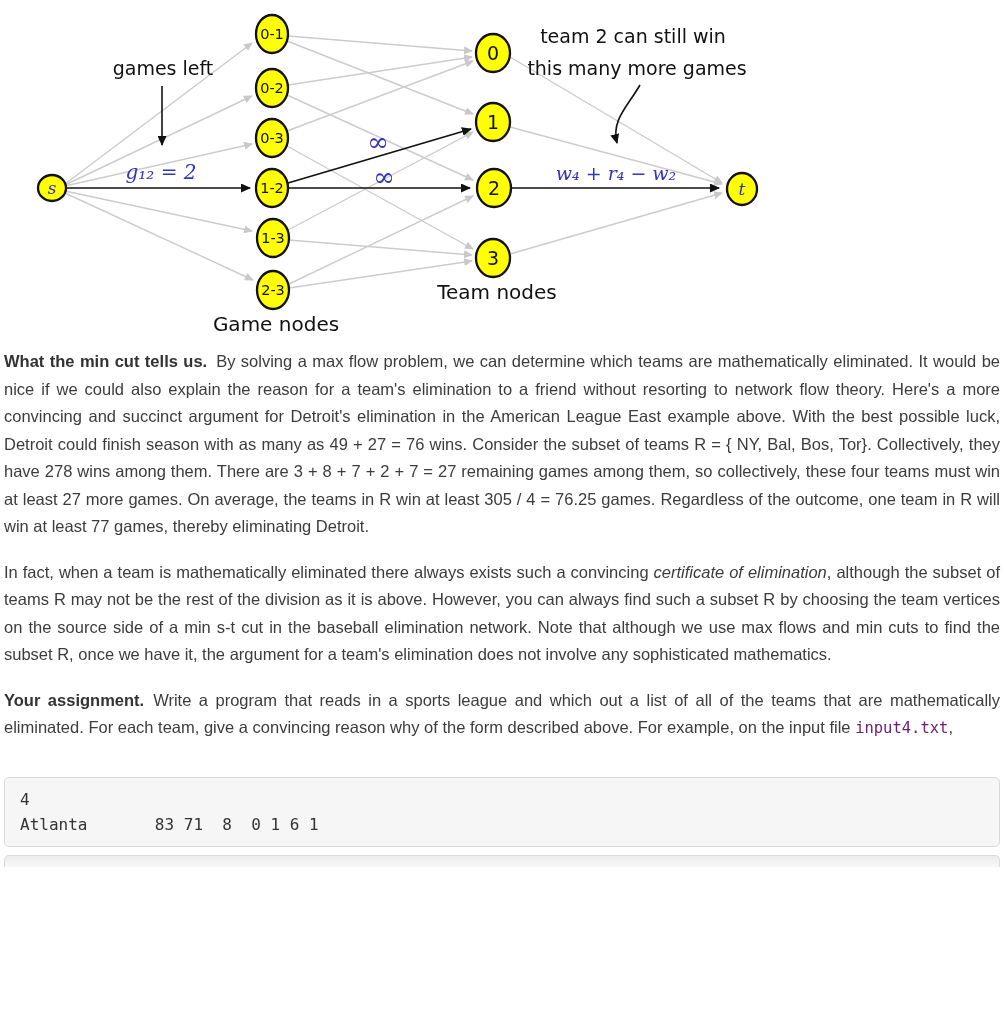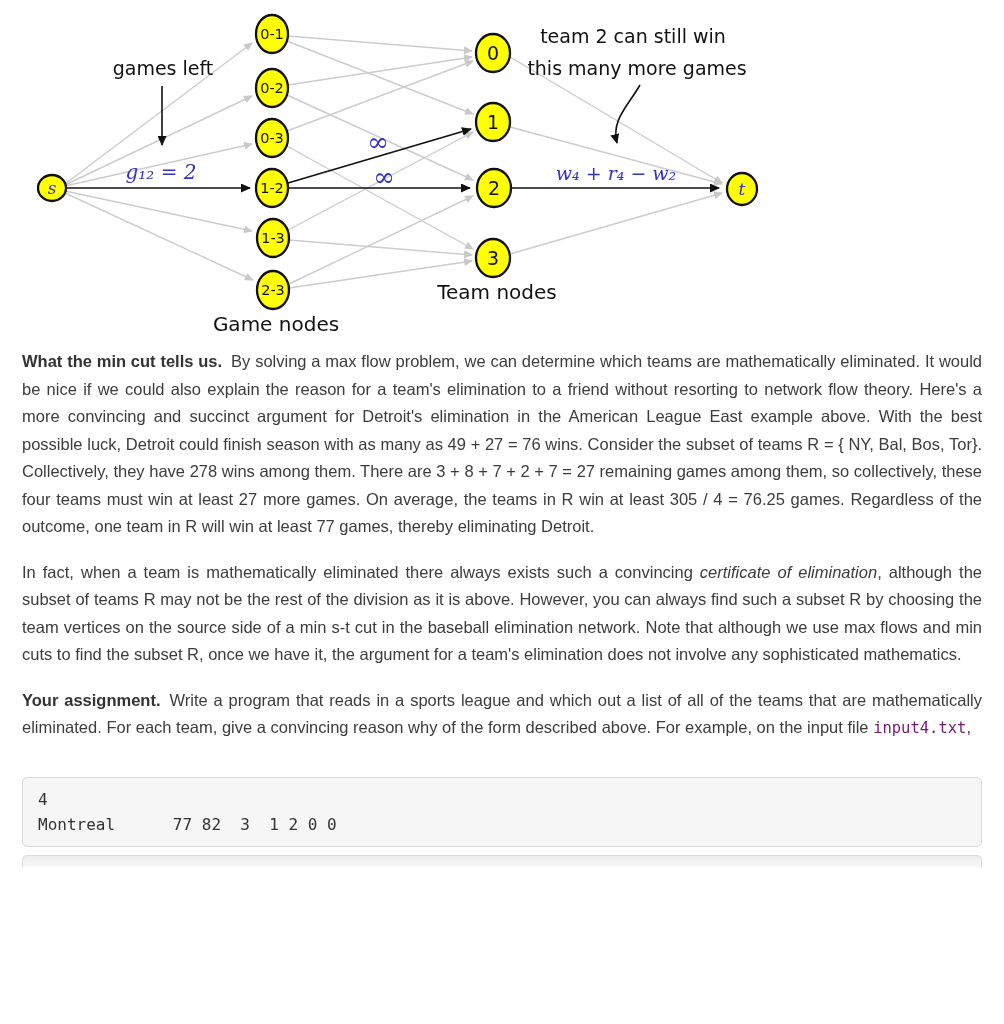--- a/index.html
+++ b/index.html
@@ -4,21 +4,21 @@
 <style>
   * { box-sizing: border-box; }
   html, body { margin: 0; padding: 0; background: #ffffff; }
   .page {
     width: 1004px; height: 1024px; overflow: hidden;
     background: #ffffff;
     font-family: "Liberation Sans", sans-serif;
     color: #3c3c3c;
   }
   .diagram-wrap { width: 1004px; height: 348px; }
-  .content { padding: 0 22px; }
+  .content { padding: 0 4px; }
   p.para {
     margin: 0 0 18px 0;
     font-size: 16.5px;
     line-height: 27.5px;
     text-align: justify;
     color: #3c3c3c;
   }
   p.para .lead { font-weight: bold; color: #333; margin-right: 9px; }
   p.para .em { font-style: italic; }
   .mono-link {
@@ -151,17 +151,17 @@
   </div>
 
   <div class="content">
 
     <p class="para"><span class="lead">What the min cut tells us.</span><span>By solving a max flow problem, we can determine which teams are mathematically eliminated. It would be nice if we could also explain the reason for a team's elimination to a friend without resorting to network flow theory. Here's a more convincing and succinct argument for Detroit's elimination in the American League East example above. With the best possible luck, Detroit could finish season with as many as 49 + 27 = 76 wins. Consider the subset of teams R = { NY, Bal, Bos, Tor}. Collectively, they have 278 wins among them. There are 3 + 8 + 7 + 2 + 7 = 27 remaining games among them, so collectively, these four teams must win at least 27 more games. On average, the teams in R win at least 305 / 4 = 76.25 games. Regardless of the outcome, one team in R will win at least 77 games, thereby eliminating Detroit.</span></p>
 
     <p class="para"><span>In fact, when a team is mathematically eliminated there always exists such a convincing </span><span class="em">certificate of elimination</span><span>, although the subset of teams R may not be the rest of the division as it is above. However, you can always find such a subset R by choosing the team vertices on the source side of a min s-t cut in the baseball elimination network. Note that although we use max flows and min cuts to find the subset R, once we have it, the argument for a team's elimination does not involve any sophisticated mathematics.</span></p>
 
     <p class="para"><span class="lead">Your assignment.</span><span>Write a program that reads in a sports league and which out a list of all of the teams that are mathematically eliminated. For each team, give a convincing reason why of the form described above. For example, on the input file </span><a class="mono-link">input4.txt</a><span>,</span></p>
 
-    <pre class="code-block"><div>4</div><div>Montreal      77 82  3  1 2 0 0</div></pre>
+    <pre class="code-block"><div>4</div><div>Atlanta       83 71  8  0 1 6 1</div></pre>
 
     <div class="next-block-edge"></div>
   </div>
 </div>
 
 </body></html>

